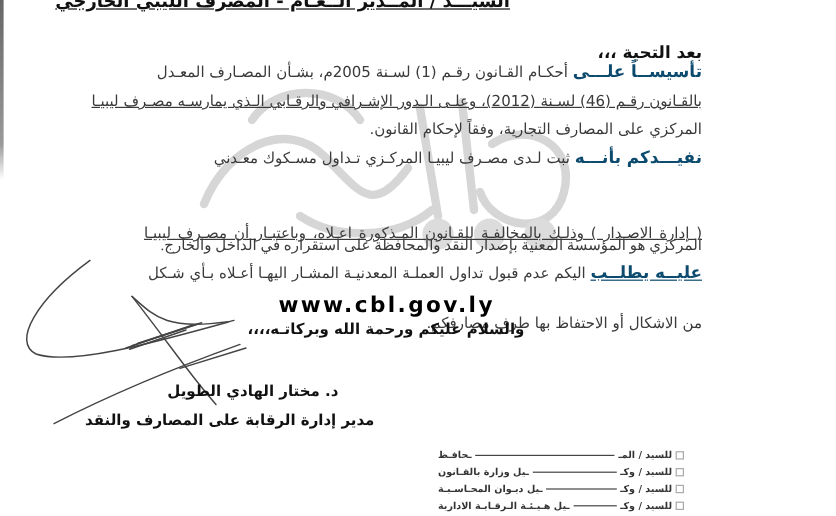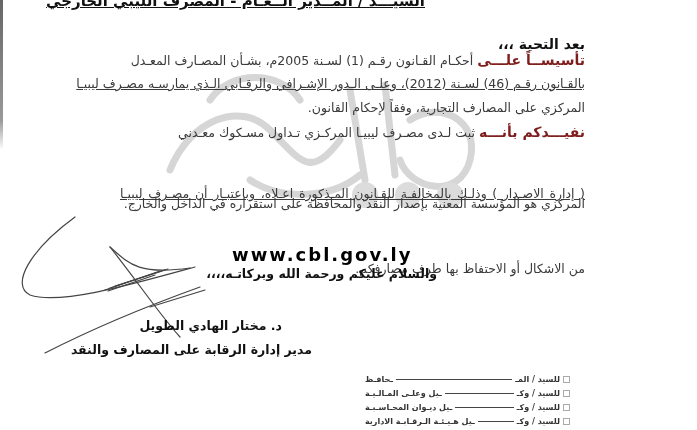--- a/index.html
+++ b/index.html
@@ -30,21 +30,21 @@
       position: absolute;
       direction: rtl;
       text-align: right;
       white-space: nowrap;
       font-family: "DejaVu Sans", sans-serif;
       font-size: 12.5px;
       color: #3a3a3a;
       line-height: 16px;
     }
     .bold { font-weight: bold; color: #111; }
-    .lead { font-weight: bold; color: #7f1d1d; font-size: 14px; letter-spacing: 1px; }
+    .lead { font-weight: bold; color: #0c4a6e; font-size: 14px; letter-spacing: 1px; }
     .justify { text-align: justify; text-align-last: justify; text-decoration: underline; }
     .underline { text-decoration: underline; }
     .header {
       top: -7px;
       right: 272px;
       font-size: 15px;
       font-weight: bold;
       color: #111;
     }
     .watermark-arabic {
@@ -131,22 +131,26 @@
     <span>أحكـام القـانون رقـم (1) لسـنة 2005م، بشـأن المصـارف المعـدل</span>
   </div>
   <div class="line justify" style="top:76px; right:112px; width:465px;">بالقـانون رقـم (46) لسـنة (2012)، وعلـى الـدور الإشـرافي والرقـابي الـذي يمارسـه مصـرف ليبيـا</div>
   <div class="line" style="top:100px; right:112px;">المركزي على المصارف التجارية، وفقاً لإحكام القانون.</div>
 
   <div class="line" style="top:124px; right:112px; width:465px;">
     <span class="lead">نفيـــدكم بأنـــه</span>
     <span>ثبت لـدى مصـرف ليبيـا المركـزي تـداول مسـكوك معـدني</span>
   </div>
   <div class="line justify" style="top:172px; right:112px; width:465px;margin-top:14px;">( إدارة الاصـدار ) وذلـك بالمخالفـة للقـانون المـذكورة اعـلاه، وباعتبـار أن مصـرف ليبيـا</div>
-  <div class="line" style="top:196px; right:112px;">المركزي هو المؤسسة المعنية بإصدار النقد والمحافظة على استقراره في الداخل والخارج.</div>
+  <div class="line" style="top:196px; right:112px;font-family:Liberation Serif, serif;">المركزي هو المؤسسة المعنية بإصدار النقد والمحافظة على استقراره في الداخل والخارج.</div>
 
+  <div class="line" style="top:220px; right:112px; width:465px;">
+    <span class="lead underline">عليــه يطلــب</span>
+    <span>اليكم عدم قبول تداول العملـة المعدنيـة المشـار اليهـا أعـلاه بـأي شـكل</span>
+  </div>
   <div class="line" style="top:261px; right:112px;">من الاشكال أو الاحتفاظ بها طرف مصارفكم.</div>
 
   <div class="line bold" style="top:266px; right:260px; font-size:12.5px;text-align:center;">والسلام عليكم ورحمة الله وبركاتـه،،،،</div>
 
   <svg class="signature" viewBox="0 0 200 155">
     <g fill="none" stroke="#444" stroke-width="1.2" stroke-linecap="round">
       <path d="M65 12 C 20 45, 0 80, 20 90 C 50 100, 120 80, 185 62"></path>
       <path d="M100 42 C 120 60, 130 70, 180 63"></path>
       <path d="M100 42 C 130 80, 150 110, 170 132"></path>
       <path d="M35 148 C 80 125, 140 100, 190 82"></path>
@@ -165,21 +169,21 @@
     <div class="cc-item">
       <span class="cc-bullet"></span>
       <span>للسيد / المـ</span>
       <span class="cc-rule"></span>
       <span>ـحافـظ</span>
     </div>
     <div class="cc-item">
       <span class="cc-bullet"></span>
       <span>للسيد / وكـ</span>
       <span class="cc-rule"></span>
-      <span>ـيل وعلـى المـالـيـة</span>
+      <span>ـيل وزارة بالقـانون</span>
     </div>
     <div class="cc-item">
       <span class="cc-bullet"></span>
       <span>للسيد / وكـ</span>
       <span class="cc-rule"></span>
       <span>ـيل ديـوان المحـاسـبـة</span>
     </div>
     <div class="cc-item">
       <span class="cc-bullet"></span>
       <span>للسيد / وكـ</span>

